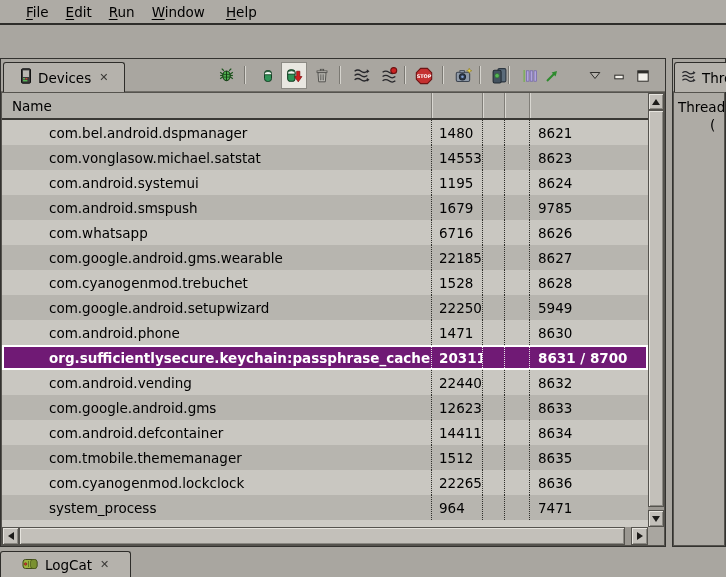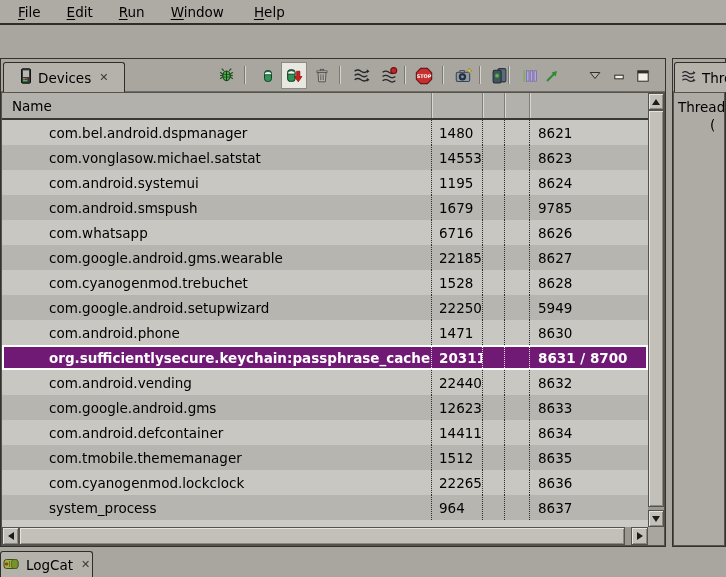--- a/index.html
+++ b/index.html
@@ -5,21 +5,21 @@
   html,body{margin:0;padding:0;}
   body{
     width:726px;height:577px;position:relative;overflow:hidden;
     background:#a9a6a0;
     font-family:"DejaVu Sans","Liberation Sans",sans-serif;
     font-size:13.5px;color:#000;
   }
   
   #menubar{position:absolute;left:0;top:0;width:726px;height:25px;
     background:#aeaba5;border-bottom:2px solid #2e2d2a;
-    display:flex;align-items:center;gap:26px;padding-left:18px;box-sizing:border-box;}
+    display:flex;align-items:center;gap:17px;padding-left:26px;box-sizing:border-box;}
   .menu-item{cursor:default;}
   .mn{text-decoration:underline;text-underline-offset:2px;}
   
   #coolbar{position:absolute;left:0;top:27px;width:726px;height:31px;background:#a9a6a0;border-bottom:1px solid #7e7c76;}
 
   
   .view{position:absolute;box-sizing:border-box;border:1px solid #33322f;background:#a9a6a0;display:flex;flex-direction:column;}
   .tabbar{height:33px;position:relative;border-bottom:1px solid #6f6d67;box-sizing:border-box;flex:none;}
   .view-tab{position:absolute;left:2px;bottom:-1px;height:30px;display:flex;align-items:center;gap:6px;
     padding:0 16px;background:#b5b2ac;border:1px solid #2e2d2a;border-bottom:none;border-radius:3px 3px 0 0;box-sizing:border-box;}
@@ -69,21 +69,21 @@
   .tri-right{width:0;height:0;border-top:4px solid transparent;border-bottom:4px solid transparent;border-left:6px solid #1d1c1a;}
 
   
   #threads-view{left:672px;top:58px;width:54px;height:489px;}
   #threads-view .client{position:relative;background:#aeaba5;}
   .threads-msg1{position:absolute;left:4px;top:6px;white-space:nowrap;}
   .threads-msg2{position:absolute;left:36px;top:24px;white-space:nowrap;}
 
   
   #bottom-strip{position:absolute;left:0;top:548px;width:726px;height:29px;background:#a9a6a0;}
-  #logcat-tab{position:absolute;left:0;top:3px;height:26px;display:flex;align-items:center;gap:6px;padding:0 2px;
+  #logcat-tab{position:absolute;left:0;top:3px;height:26px;display:flex;align-items:center;gap:6px;padding:0 21px;
     background:#b5b2ac;border:1px solid #2e2d2a;border-bottom:none;border-radius:3px 3px 0 0;box-sizing:border-box;}
 
   .sash{position:absolute;background:#a9a6a0;}
 </style>
 </head>
 <body>
 
 <div id="menubar">
   <span class="menu-item"><span class="mn">F</span><span>ile</span></span>
   <span class="menu-item"><span class="mn">E</span><span>dit</span></span>
@@ -345,21 +345,21 @@
     <div class="cell pid">22265</div>
     <div class="cell c3"></div>
     <div class="cell c4"></div>
     <div class="cell port">8636</div>
   </div>
             <div class="row alt">
     <div class="cell name">system_process</div>
     <div class="cell pid">964</div>
     <div class="cell c3"></div>
     <div class="cell c4"></div>
-    <div class="cell port">8637</div>
+    <div class="cell port">7471</div>
   </div>
           </div>
       </div>
       <div class="vscroll">
         <div class="sbtn v">
             <span class="tri-up"></span>
           </div>
         <div class="vthumb"></div>
         <div class="sbtn v">
             <span class="tri-down"></span>

